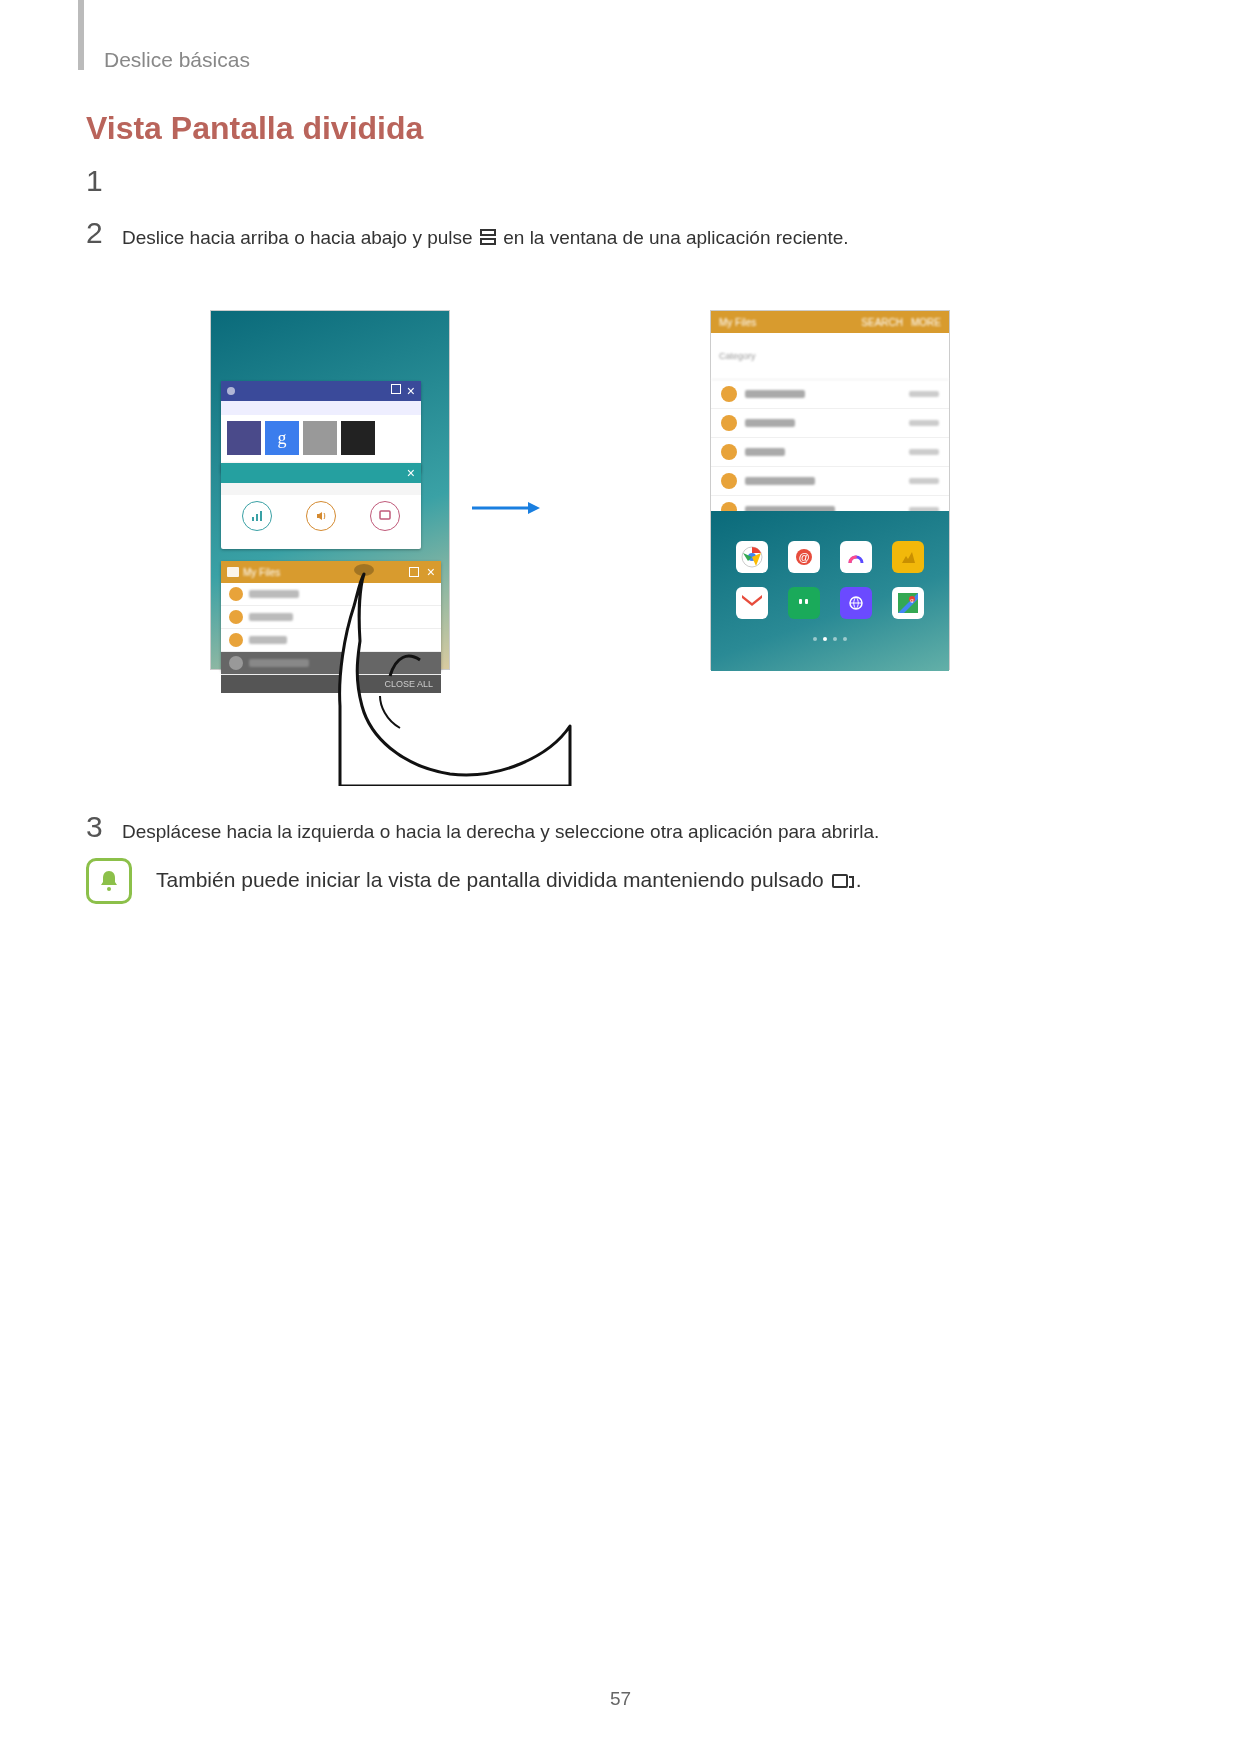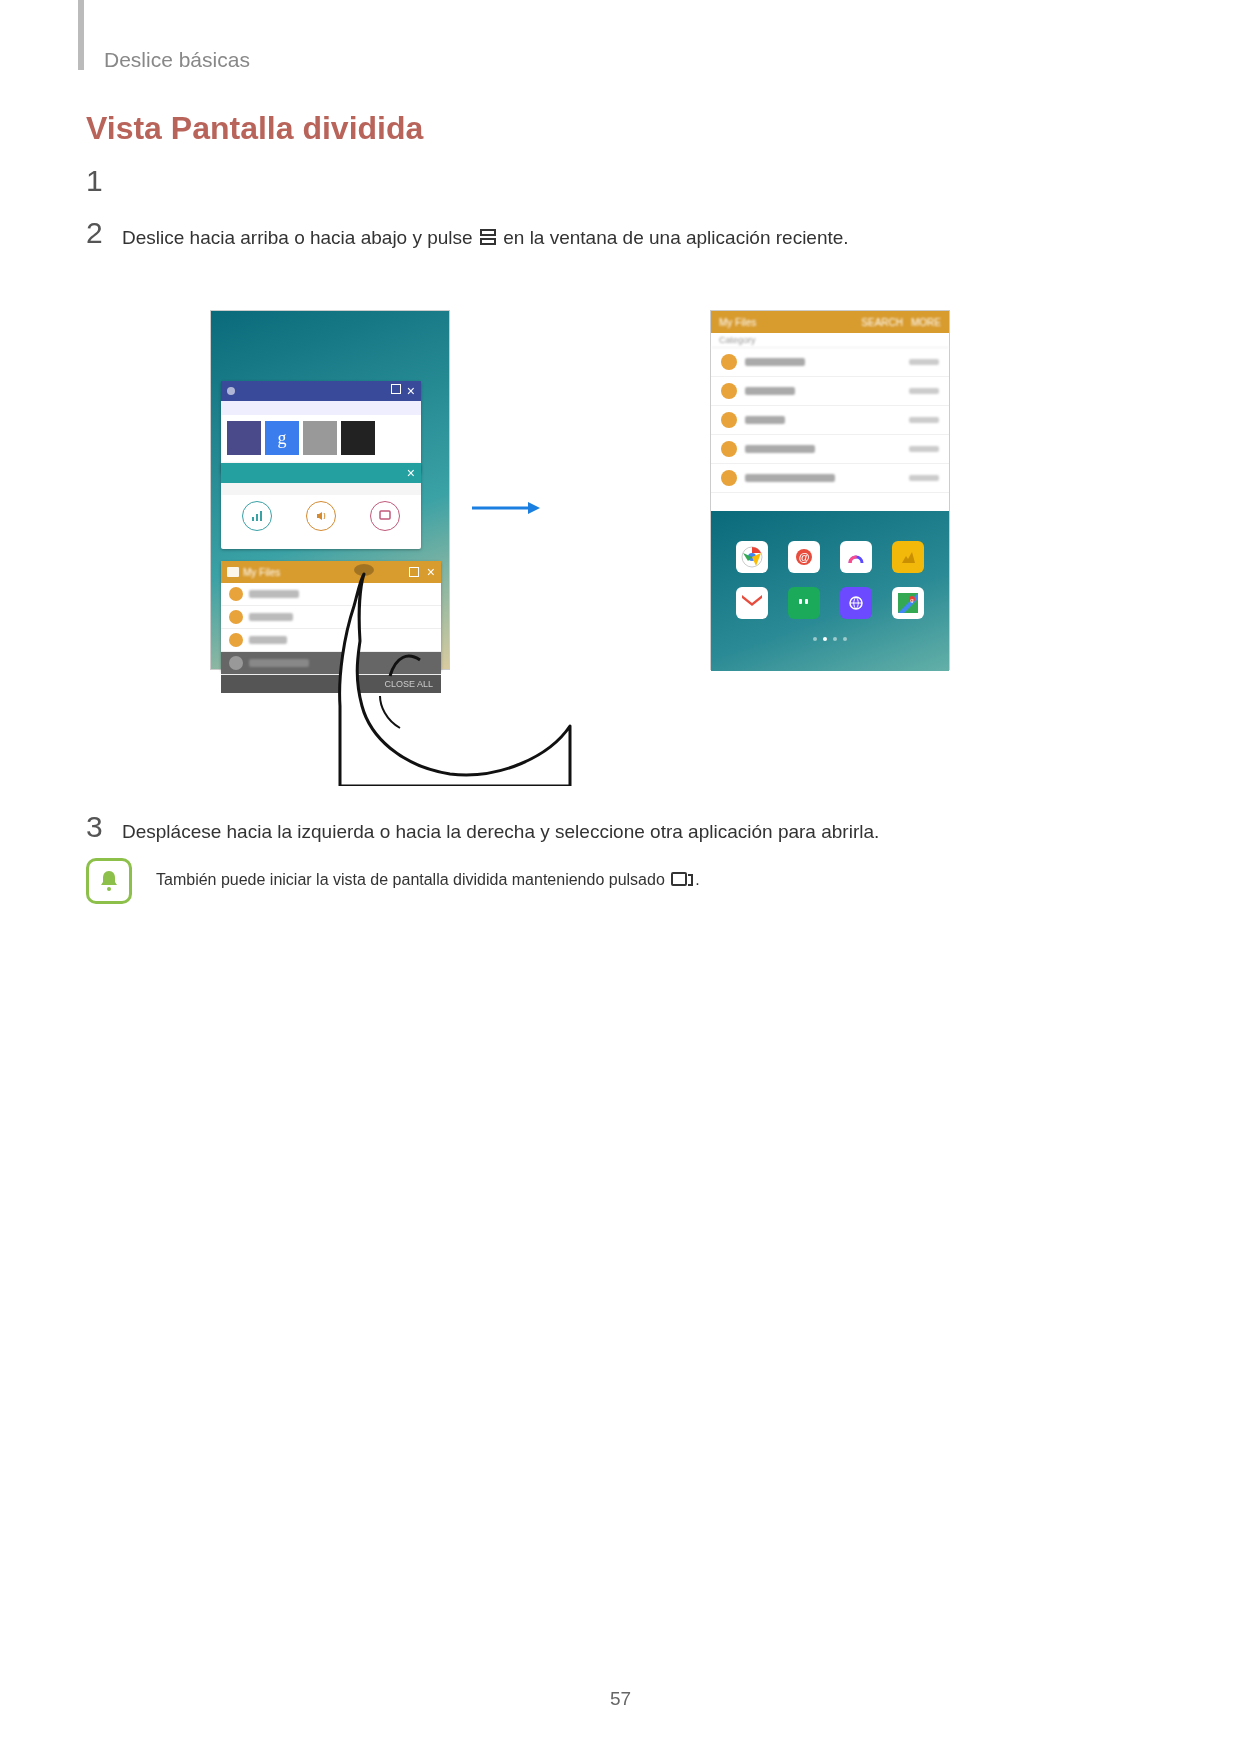--- a/index.html
+++ b/index.html
@@ -128,21 +128,21 @@
   .dot-ico { width:14px; height:14px; border-radius:50%; }
   .blur-text { height:8px; background:#bbb; border-radius:2px; filter: blur(1px);}
   .close-all-bar { height: 18px; background:#555; color:#ccc; font-size:9px; display:flex; align-items:center; justify-content:flex-end; padding-right:8px;}
 
   
   .split-top {
     position:absolute; left:0; top:0; width:100%; height:200px; background:#fff;
   }
   .split-top-header { height:22px; background:#d89b2e; display:flex; align-items:center; justify-content:space-between; padding:0 8px;}
   .split-top-header .t { color:#fff; font-size:10px; filter:blur(1px);}
-  .cat-label { font-size:9px; color:#999; padding:2px 8px; border-bottom:1px solid #eee; filter:blur(.8px);}
+  .cat-label { font-size:9px; color:#999; padding:18px 8px; border-bottom:1px solid #eee; filter:blur(.8px);}
   .file-row { display:flex; align-items:center; justify-content:space-between; padding:6px 10px; border-bottom:1px solid #f0f0f0;}
   .file-left { display:flex; align-items:center; gap:8px;}
   .file-ico { width:16px; height:16px; border-radius:50%;}
   .file-name { height:8px; width:60px; background:#aaa; border-radius:2px; filter:blur(1px);}
   .file-meta { height:6px; width:30px; background:#ccc; border-radius:2px; filter:blur(1px);}
 
   .split-bottom {
     position:absolute; left:0; top:200px; width:100%; height:160px;
     background: linear-gradient(160deg,#0a6a7a 0%, #2a8a95 60%, #63b0a8 100%);
     display:flex; flex-direction:column; align-items:center; justify-content:center; gap:14px;
@@ -175,21 +175,21 @@
     align-items:center;
     gap: 24px;
     width: 1000px;
   }
   .note-badge {
     width: 46px; height: 46px;
     border: 3px solid #8cc04a;
     border-radius: 10px;
     display:flex; align-items:center; justify-content:center;
   }
-  .note-text { font-size:16px; color:#333; }
+  .note-text { font-size:21px; color:#333; }
 
   .page-num {
     position:absolute;
     bottom: 44px;
     left: 50%;
     transform: translateX(-50%);
     font-size: 19px;
     color: #666;
   }
 </style>

